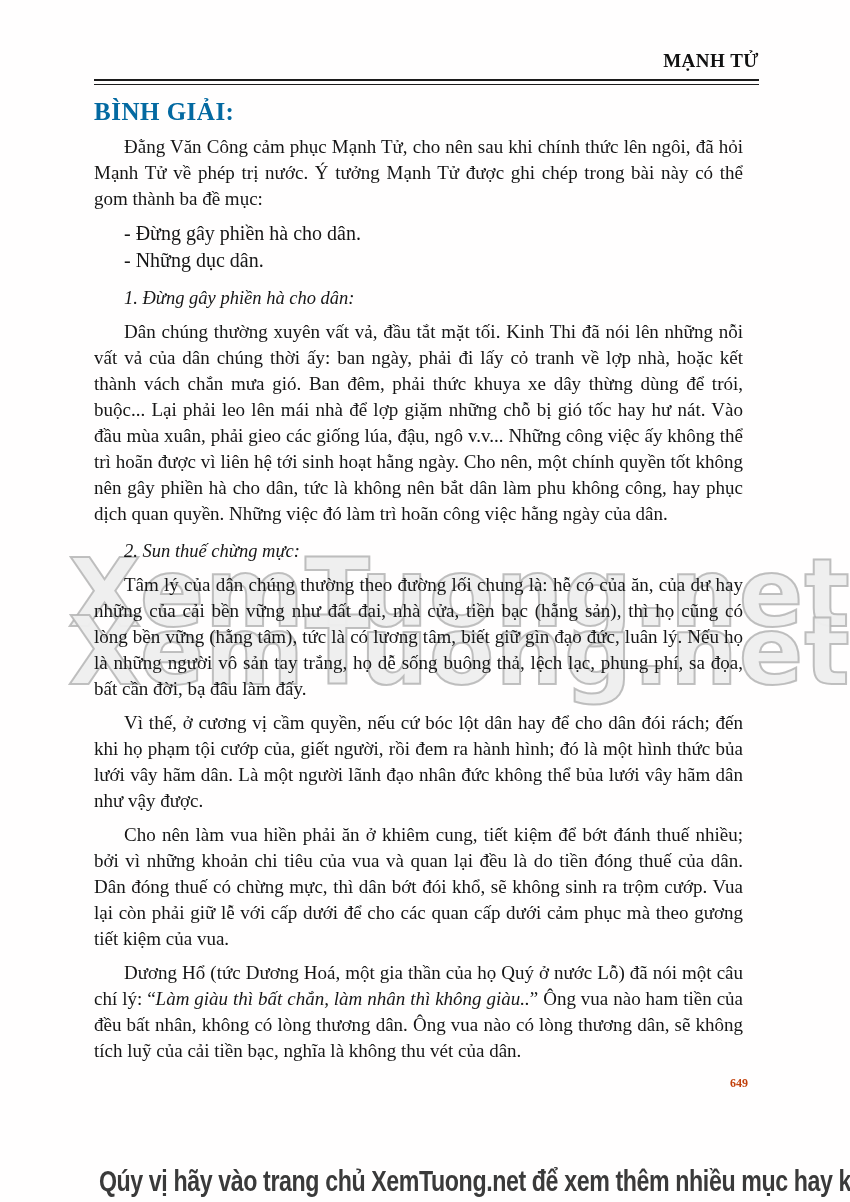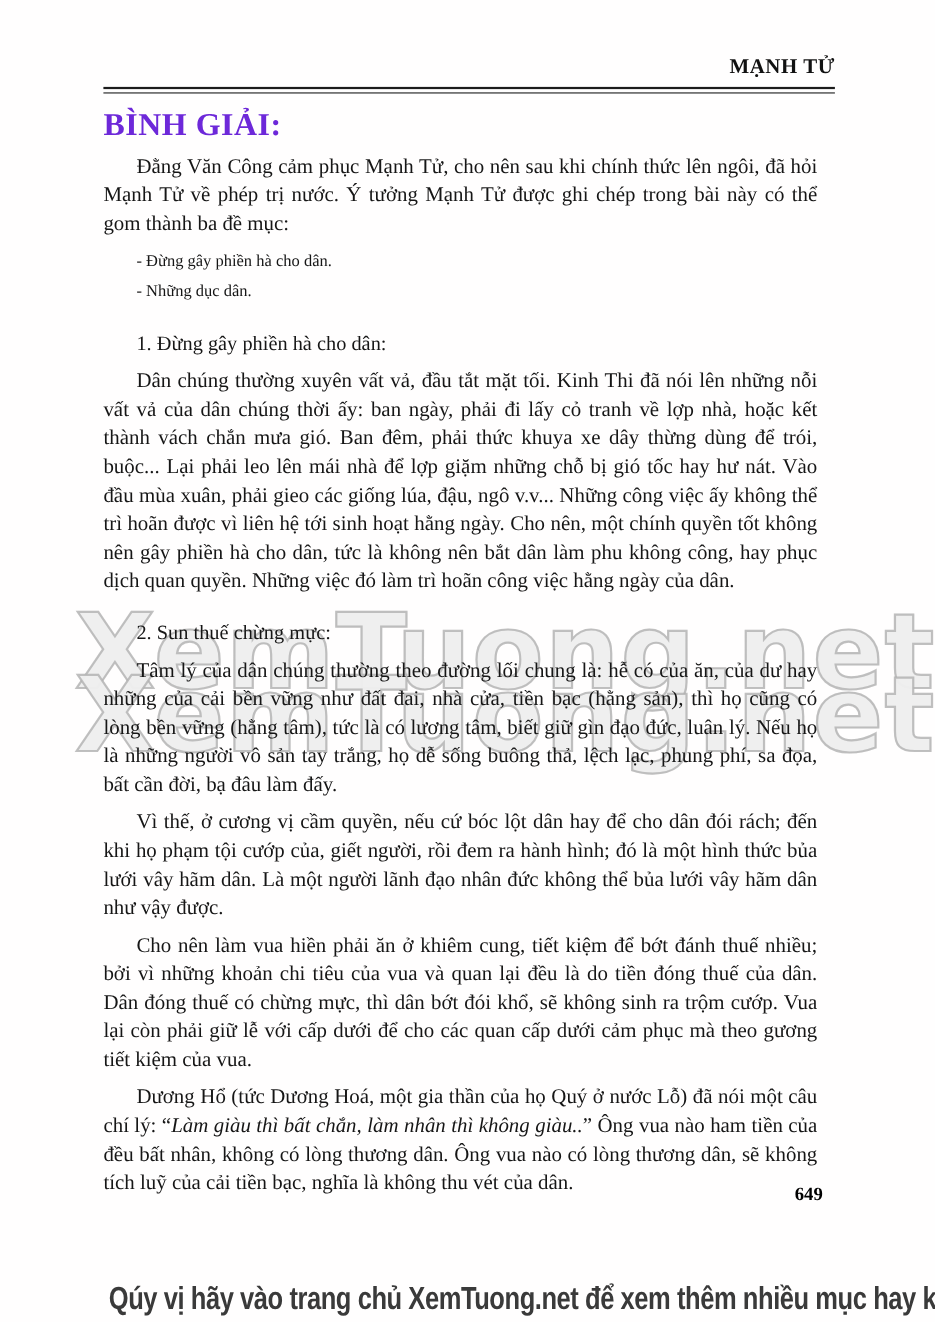--- a/index.html
+++ b/index.html
@@ -24,53 +24,54 @@
     color:#111;
   }
   .double-rule{
     margin-top:7px;
     height:3px;
     border-top:2.5px solid #1c1c1c;
     border-bottom:1.5px solid #1c1c1c;
   }
   .main-heading{
     margin:13px 0 0 0;
-    font-size:29px;
+    font-size:25px;
     font-weight:bold;
     letter-spacing:0.5px;
-    color:#6d28d9;
+    color:#0369a1;
   }
   p.body-para{
     margin:8px 16px 0 0;
     font-size:19px;
     line-height:26px;
     text-align:justify;
     text-indent:30px;
   }
   .dash-list{margin-top:8px;}
   .dash-item{
-    font-size:15px;
+    font-size:20px;
     line-height:27px;
     padding-left:30px;
   }
   .section-heading{
-    margin:21px 0 0 0;
+    margin:11px 0 0 0;
     font-size:18.5px;
     line-height:26px;
+    font-style:italic;
     text-indent:30px;
     font-weight:normal;
   }
   .quote-italic{font-style:italic;}
   .page-number{
     position:absolute;
     top:1076px;
     right:102px;
-    font-size:17px;
+    font-size:12px;
     font-weight:bold;
-    color:#000000;
+    color:#c2410c;
     z-index:1;
   }
   .watermark-row{
     position:absolute;
     left:68px;
     width:720px;
     z-index:0;
     font-family:"DejaVu Sans","Liberation Sans",sans-serif;
     font-weight:bold;
     font-size:95px;

